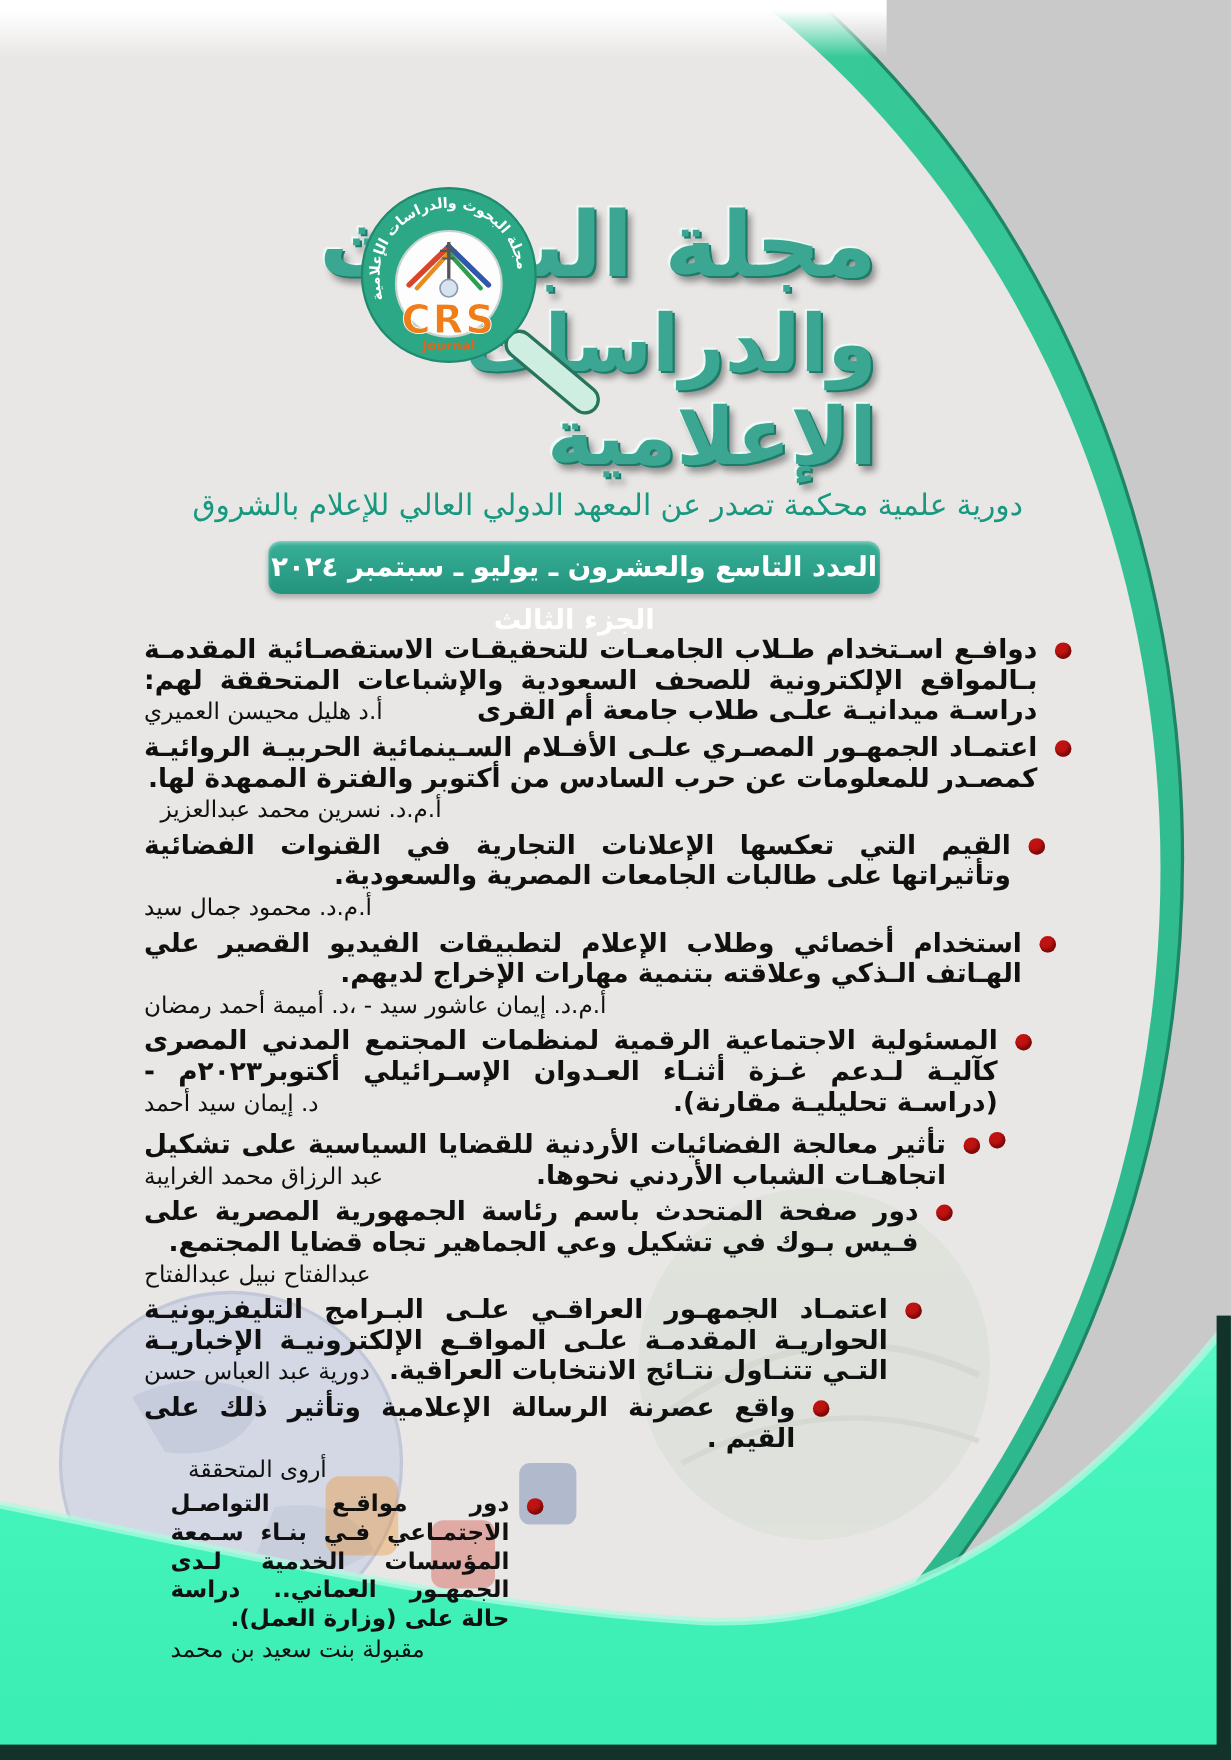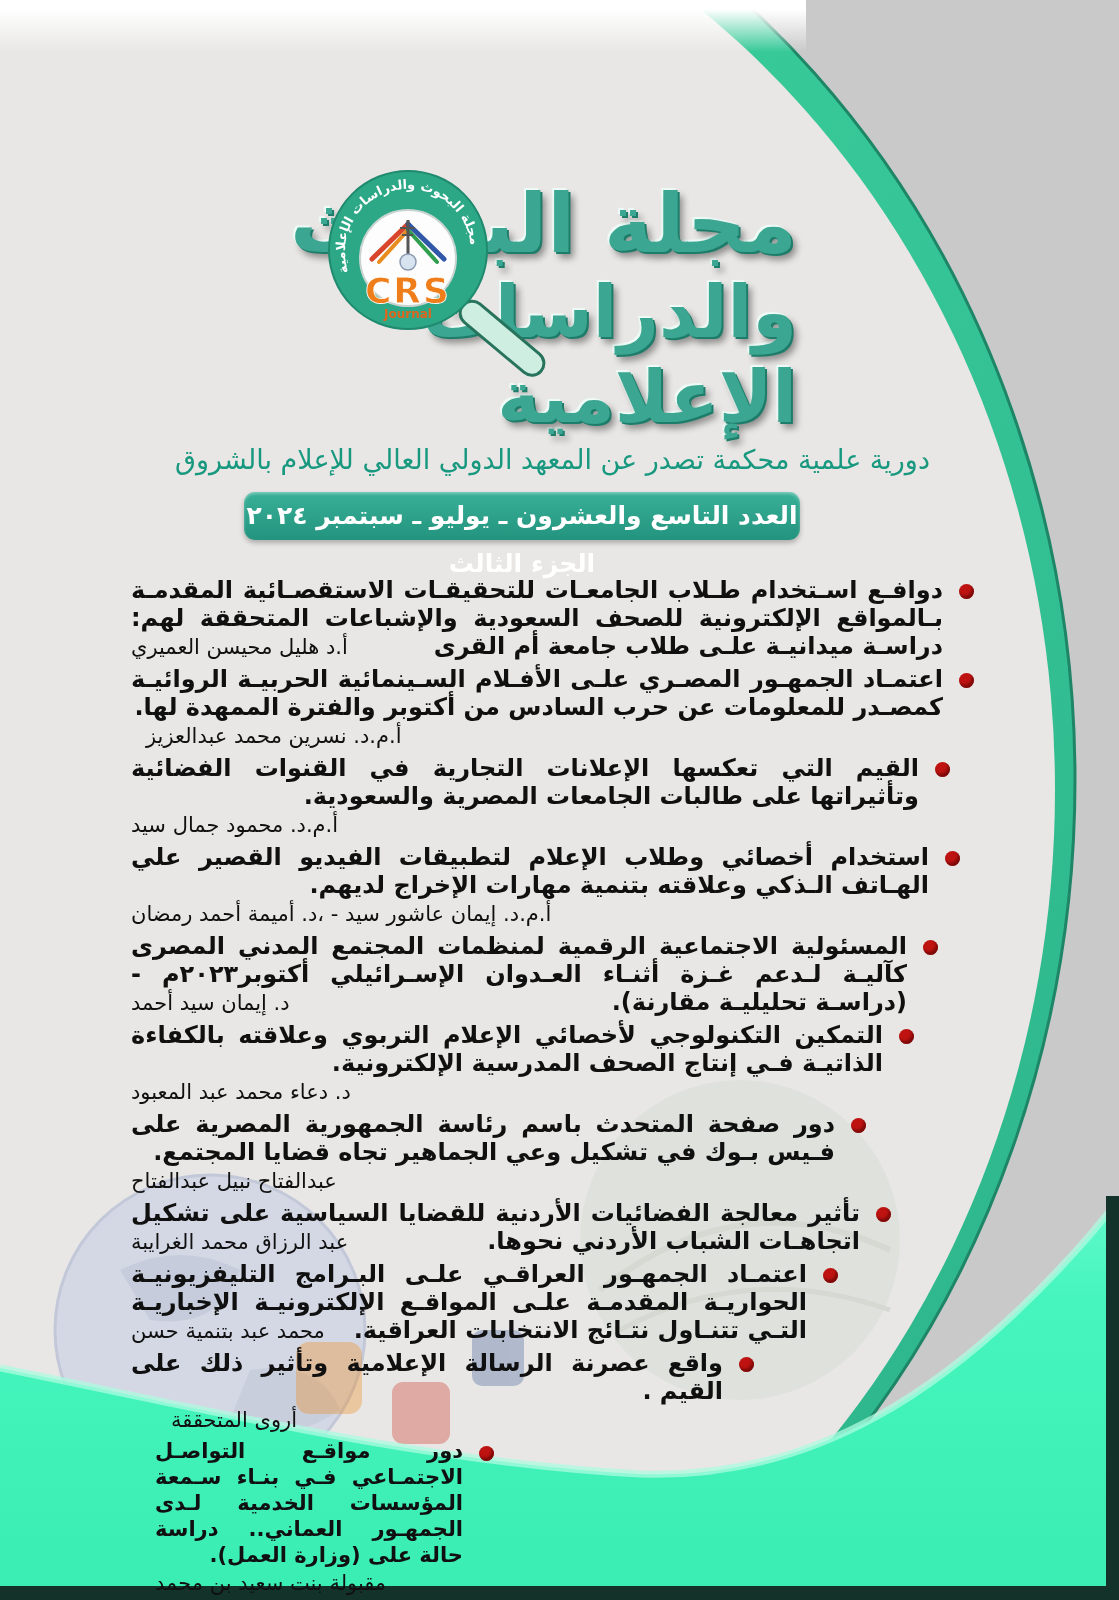--- a/index.html
+++ b/index.html
@@ -140,33 +140,32 @@
       <div class="art a3">
         <span class="dot"></span>
         <p><span>استخدام أخصائي وطلاب الإعلام لتطبيقات الفيديو القصير علي الهـاتف الـذكي وعلاقته بتنمية مهارات الإخراج لديهم.</span> <span class="author">أ.م.د. إيمان عاشور سيد - ،د. أميمة أحمد رمضان</span></p>
       </div>
       <div class="art a5">
         <span class="dot"></span>
         <p><span>المسئولية الاجتماعية الرقمية لمنظمات المجتمع المدني المصرى كآليـة لـدعم غـزة أثنـاء العـدوان الإسـرائيلي أكتوبر٢٠٢٣م - (دراسـة تحليليـة مقارنة).</span> <span class="author">د. إيمان سيد أحمد</span></p>
       </div>
       <div class="art a6">
         <span class="dot"></span>
-        <p><span>التمكين التكنولوجي لأخصائي الإعلام التربوي وعلاقته بالكفاءة الذاتيـة فـي إنتاج الصحف المدرسية الإلكترونية.</span> <span class="author">د. دعاء محمد عبد المعبود</span></p>
+      </div>
+      <div class="art a7">
+        <span class="dot"></span>
+        <p><span>تأثير معالجة الفضائيات الأردنية للقضايا السياسية على تشكيل اتجاهـات الشباب الأردني نحوها.</span> <span class="author">عبد الرزاق محمد الغرايبة</span></p>
       </div>
       <div class="art a8">
         <span class="dot"></span>
         <p><span>دور صفحة المتحدث باسم رئاسة الجمهورية المصرية على فـيس بـوك في تشكيل وعي الجماهير تجاه قضايا المجتمع.</span> <span class="author">عبدالفتاح نبيل عبدالفتاح</span></p>
       </div>
-      <div class="art a7">
-        <span class="dot"></span>
-        <p><span>تأثير معالجة الفضائيات الأردنية للقضايا السياسية على تشكيل اتجاهـات الشباب الأردني نحوها.</span> <span class="author">عبد الرزاق محمد الغرايبة</span></p>
-      </div>
       <div class="art a9">
         <span class="dot"></span>
-        <p><span>اعتمـاد الجمهـور العراقـي علـى البـرامج التليفزيونيـة الحواريـة المقدمـة علـى المواقـع الإلكترونيـة الإخباريـة التـي تتنـاول نتـائج الانتخابات العراقية.</span> <span class="author">محمد عبد بتنمية حسن</span></p>
+        <p><span>اعتمـاد الجمهـور العراقـي علـى البـرامج التليفزيونيـة الحواريـة المقدمـة علـى المواقـع الإلكترونيـة الإخباريـة التـي تتنـاول نتـائج الانتخابات العراقية.</span> <span class="author">دورية عبد العباس حسن</span></p>
       </div>
       <div class="art a10">
         <span class="dot"></span>
         <p><span>واقع عصرنة الرسالة الإعلامية وتأثير ذلك على القيم .</span> <span class="author">أروى المتحققة</span></p>
       </div>
       <div class="art a11">
         <span class="dot"></span>
         <p><span>دور مواقـع التواصـل الاجتمـاعي فـي بنـاء سـمعة المؤسسات الخدمية لـدى الجمهـور العماني.. دراسة حالة على (وزارة العمل).</span> <span class="author">مقبولة بنت سعيد بن محمد</span></p>
       </div>
     </div>

